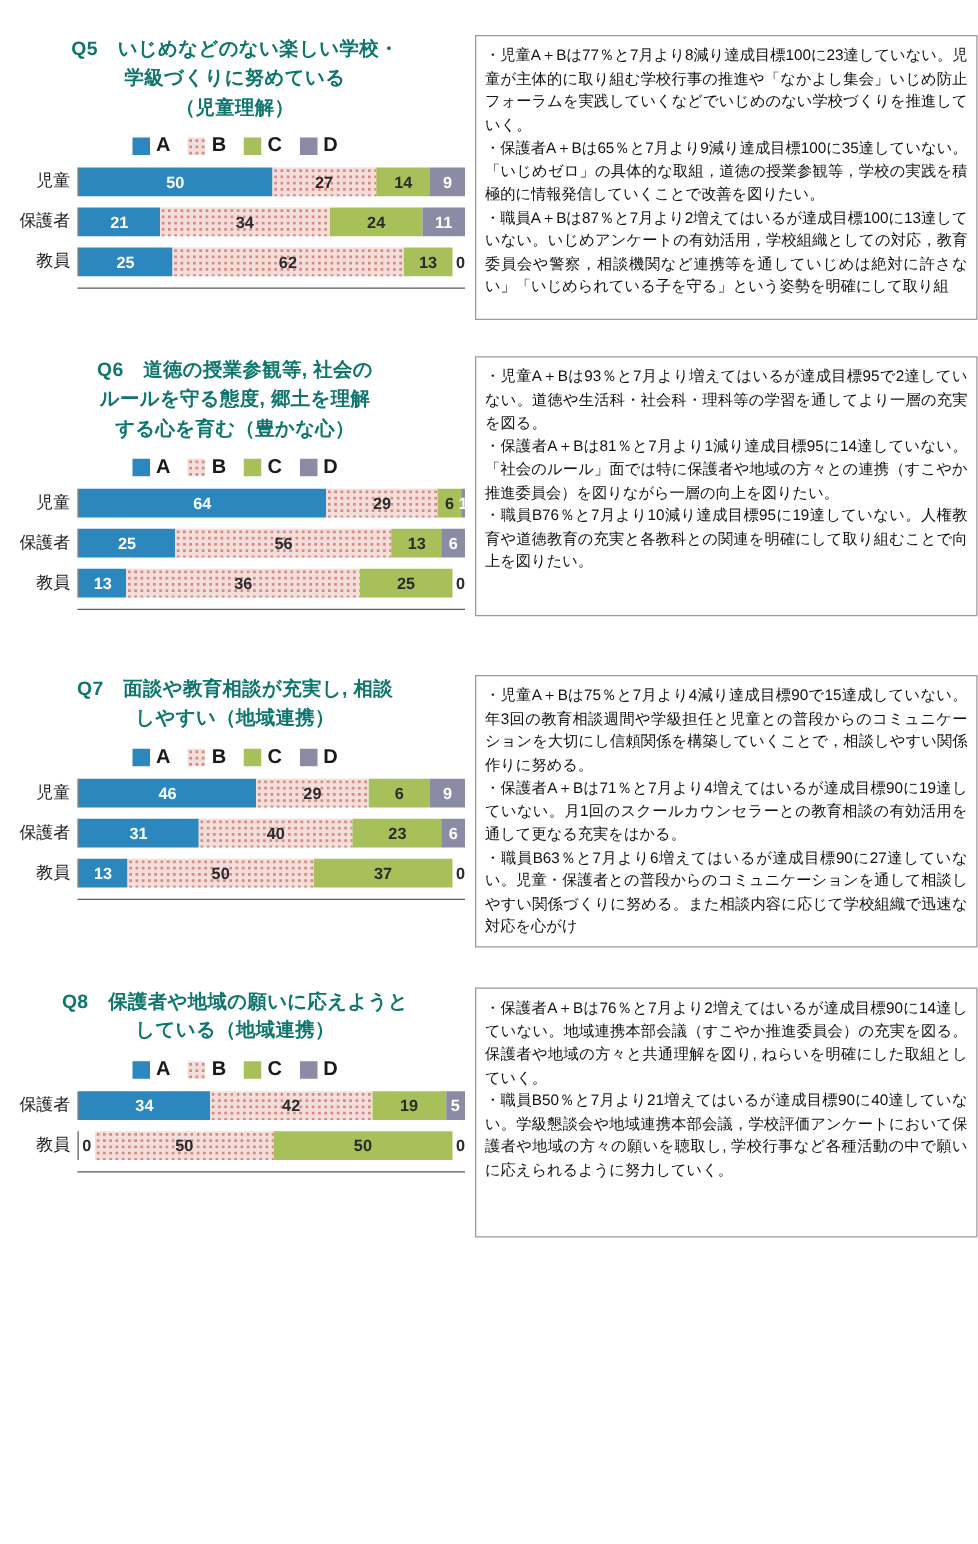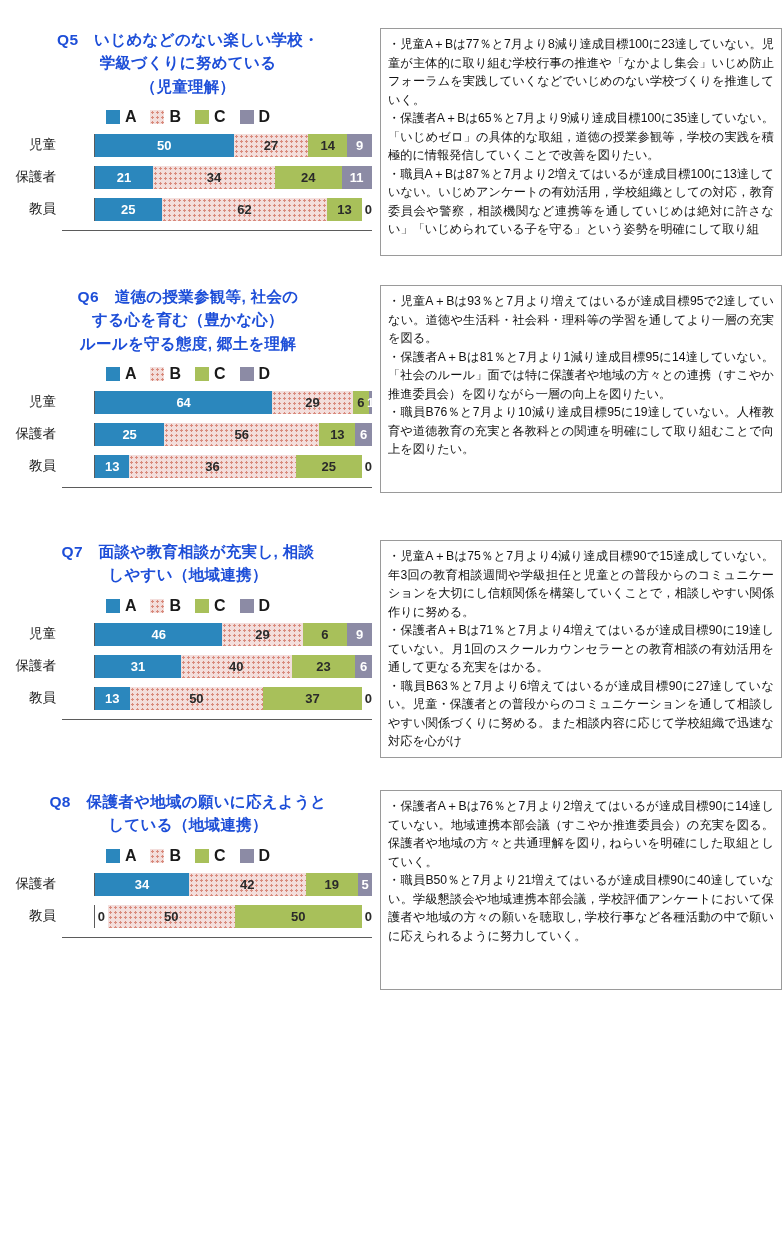--- a/index.html
+++ b/index.html
@@ -17,40 +17,40 @@
   .left{width:372px;flex:0 0 372px;padding-left:4px;box-sizing:border-box;}
   .right{flex:1;padding-left:8px;box-sizing:border-box;}
 
   .qtitle{
     font-size:15.5px;
     font-weight:700;
     line-height:1.5;
     text-align:center;
     letter-spacing:0.3px;
     margin:0 0 2px 0;
-    color:#1d4ed8;
+    color:#0f766e;
   }
   .qtitle .ind{display:block;}
 
   .legend{
     display:flex;
     justify-content:center;
     align-items:center;
     gap:14px;
     margin:10px 0 8px 0;
     font-size:16px;
     font-weight:700;
   }
   .legend .item{display:flex;align-items:center;gap:5px;}
   .legend .sw{width:14px;height:14px;display:inline-block;}
   .legend .lb{font-size:16px;font-weight:700;}
 
   
   .chart{position:relative;margin-top:2px;padding-bottom:4px;}
-  .row{display:flex;align-items:center;height:23px;margin-bottom:9px;gap:32px;}
+  .row{display:flex;align-items:center;height:23px;margin-bottom:9px;}
   .rowlabel{
     width:58px;flex:0 0 58px;text-align:right;
     padding-right:6px;font-size:13.5px;font-weight:500;
     box-sizing:border-box;
   }
   .bars{
     position:relative;flex:1;height:23px;display:flex;
     border-left:1px solid #5b5b5b;
   }
   .seg{
@@ -164,22 +164,22 @@
       <div class="cbox" style="white-space:pre-wrap;">・児童A＋Bは77％と7月より8減り達成目標100に23達していない。児童が主体的に取り組む学校行事の推進や「なかよし集会」いじめ防止フォーラムを実践していくなどでいじめのない学校づくりを推進していく。
 ・保護者A＋Bは65％と7月より9減り達成目標100に35達していない。「いじめゼロ」の具体的な取組，道徳の授業参観等，学校の実践を積極的に情報発信していくことで改善を図りたい。
 ・職員A＋Bは87％と7月より2増えてはいるが達成目標100に13達していない。いじめアンケートの有効活用，学校組織としての対応，教育委員会や警察，相談機関など連携等を通していじめは絶対に許さない」「いじめられている子を守る」という姿勢を明確にして取り組</div>
     </div>
   </div>
 
   <div class="qblock" id="q6">
     <div class="left">
       <div class="qtitle">
         <span class="ind">Q6　道徳の授業参観等, 社会の</span>
+        <span class="ind">ルールを守る態度, 郷土を理解</span>
         <span class="ind">する心を育む（豊かな心）</span>
-        <span class="ind">ルールを守る態度, 郷土を理解</span>
       </div>
       <div class="legend">
         <span class="item">
             <span class="sw" style="background:#2b87bd"></span>
             <span class="lb">A</span>
           </span>
         <span class="item">
             <span class="sw seg B" style="display:inline-block;"></span>
             <span class="lb">B</span>
           </span>

